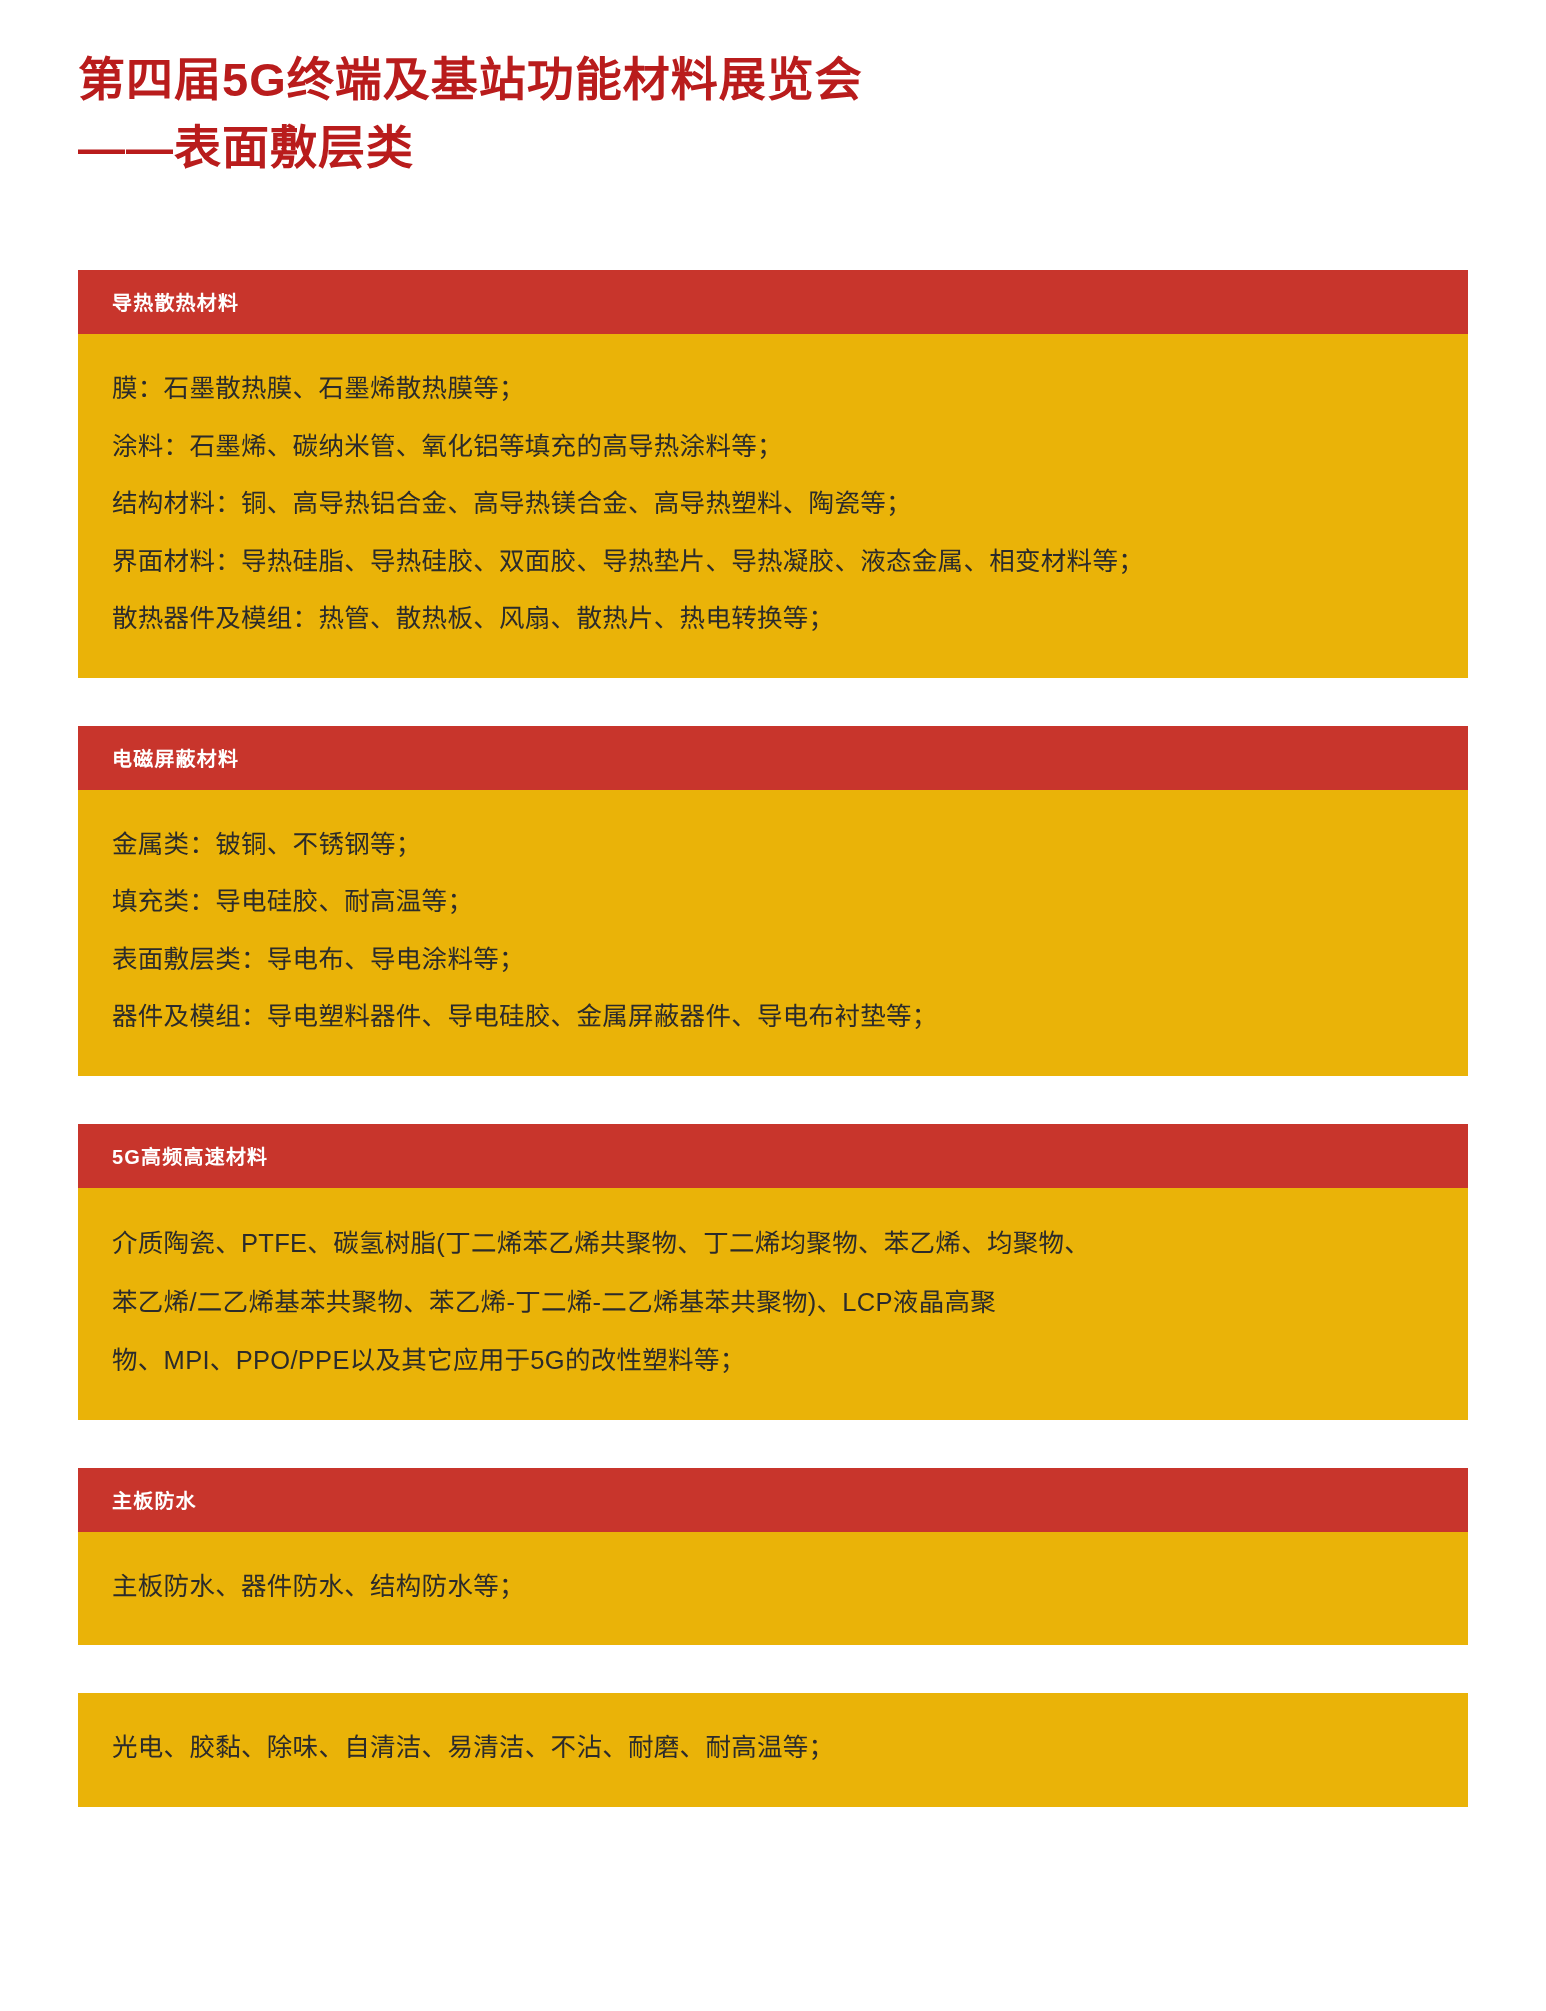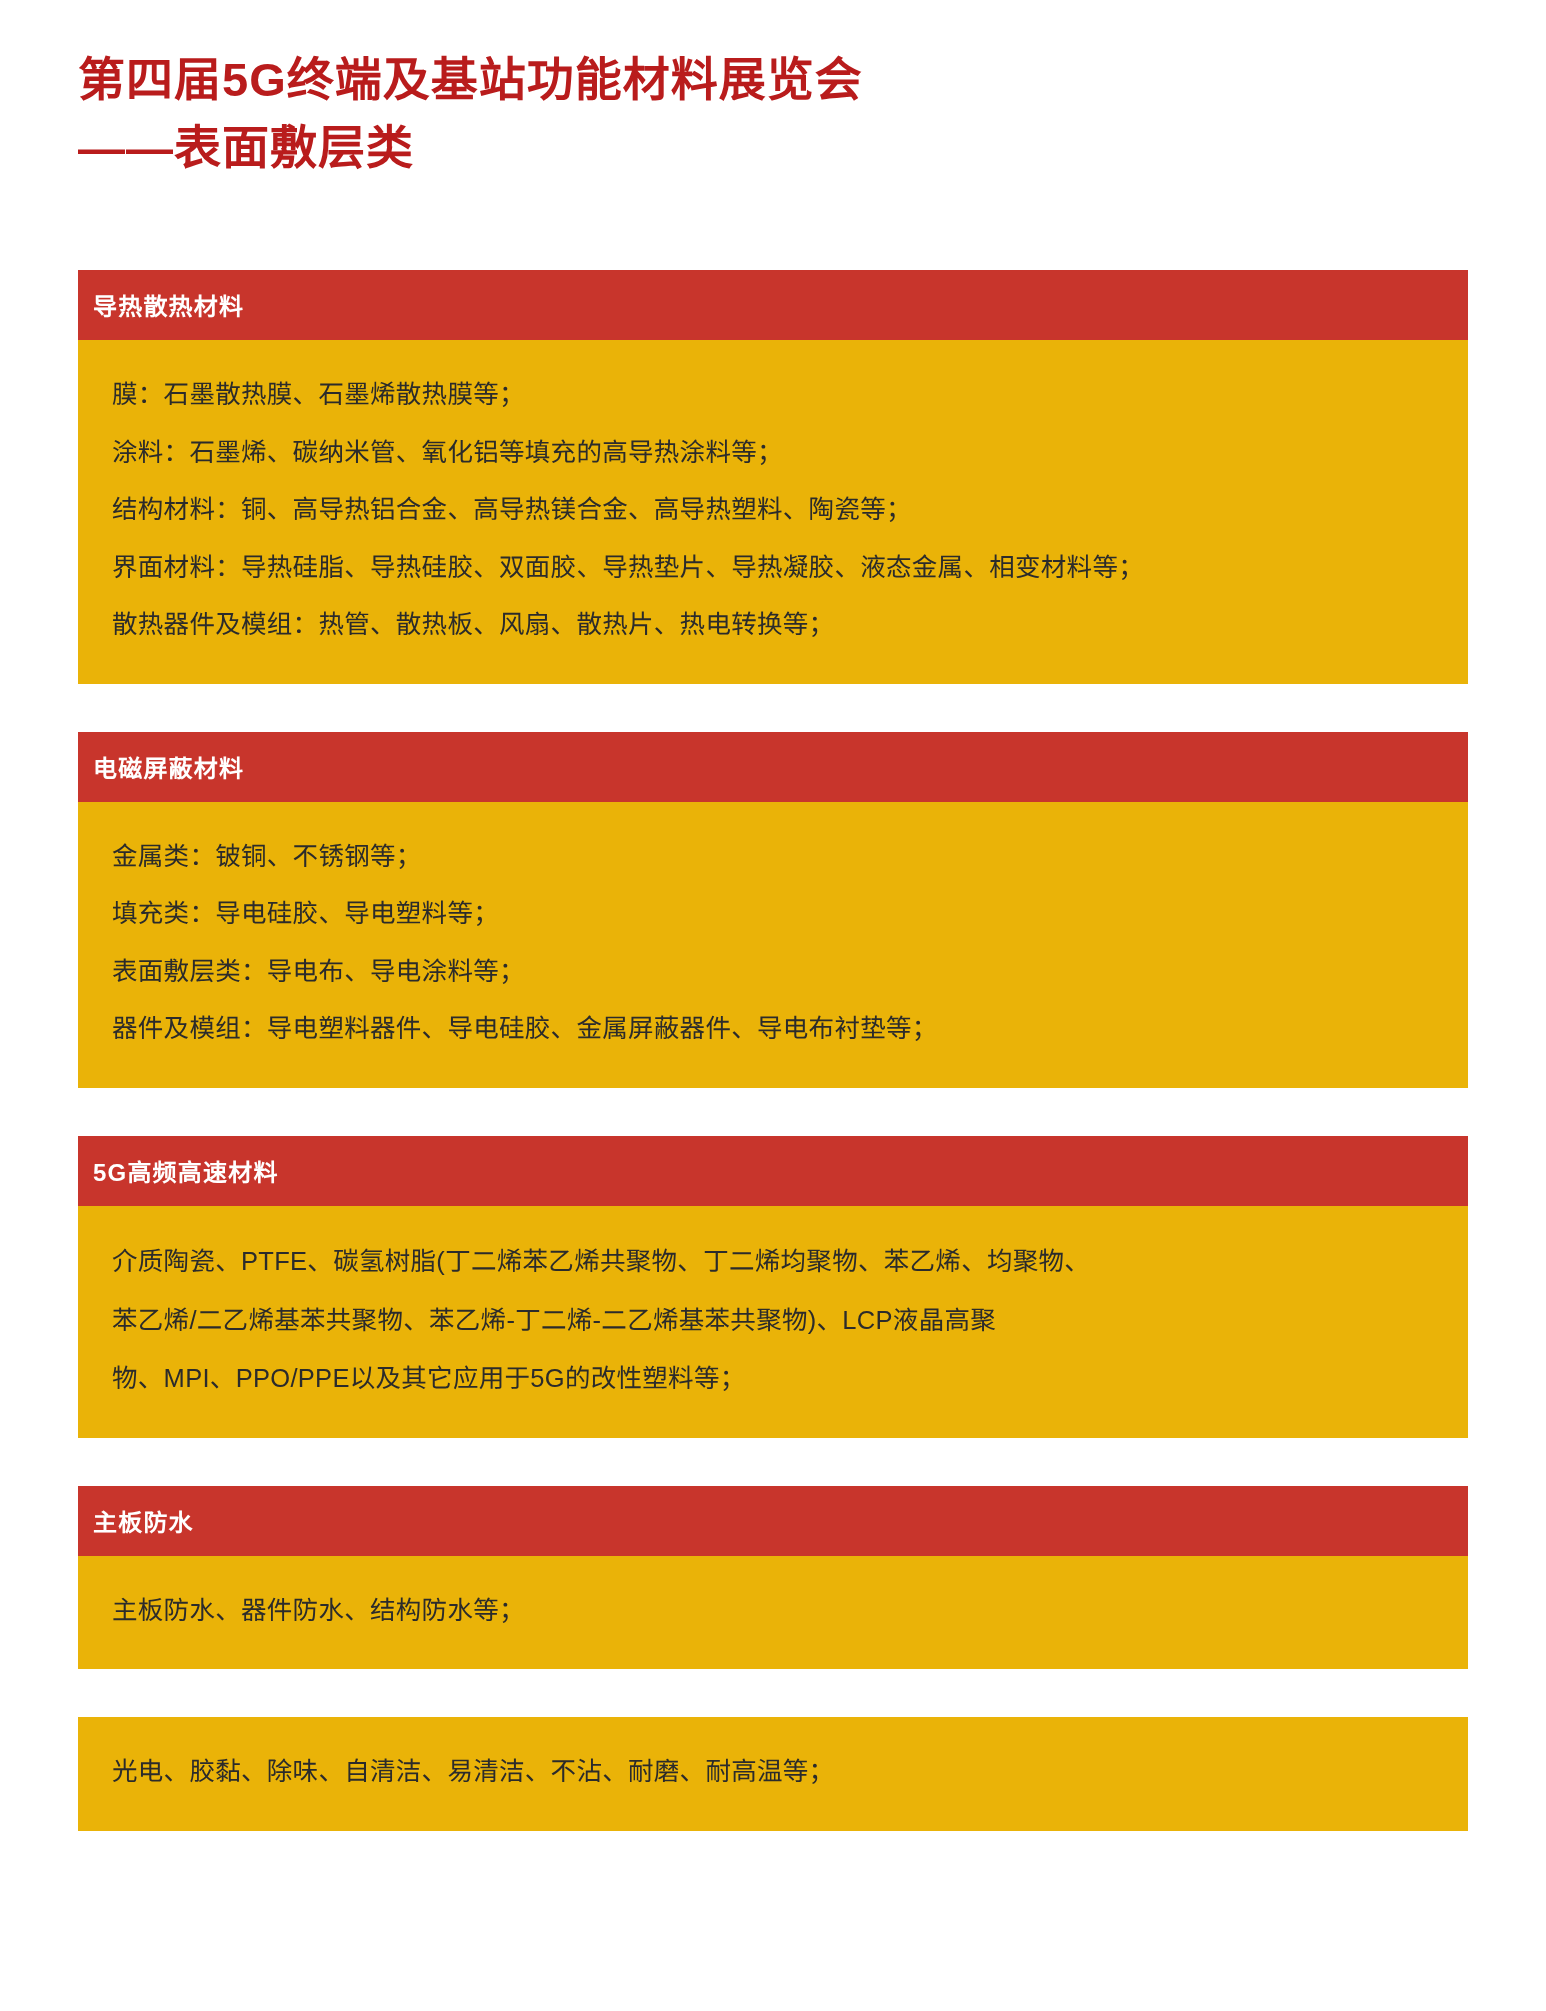--- a/index.html
+++ b/index.html
@@ -34,24 +34,24 @@
   }
   .sections {
     margin-top: 88px;
   }
   .section {
     margin-bottom: 48px;
   }
   .section-header {
     background: #c8352c;
     color: #ffffff;
-    font-size: 24px;
+    font-size: 20px;
     font-weight: bold;
     letter-spacing: 1.2px;
-    padding: 17px 34px 18px 15px;
+    padding: 17px 34px 18px 34px;
     box-sizing: border-box;
   }
   .section-body {
     background: #eab308;
     padding: 26px 34px 30px 34px;
     box-sizing: border-box;
   }
   .section-body p {
     margin: 0;
     padding: 9px 0;
@@ -85,21 +85,21 @@
         <p>结构材料：铜、高导热铝合金、高导热镁合金、高导热塑料、陶瓷等；</p>
         <p>界面材料：导热硅脂、导热硅胶、双面胶、导热垫片、导热凝胶、液态金属、相变材料等；</p>
         <p>散热器件及模组：热管、散热板、风扇、散热片、热电转换等；</p>
       </div>
     </div>
 
     <div class="section">
       <div class="section-header">电磁屏蔽材料</div>
       <div class="section-body">
         <p>金属类：铍铜、不锈钢等；</p>
-        <p>填充类：导电硅胶、导电塑料等；</p>
+        <p>填充类：导电硅胶、耐高温等；</p>
         <p>表面敷层类：导电布、导电涂料等；</p>
         <p>器件及模组：导电塑料器件、导电硅胶、金属屏蔽器件、导电布衬垫等；</p>
       </div>
     </div>
 
     <div class="section">
       <div class="section-header">5G高频高速材料</div>
       <div class="section-body flow">
         <p>介质陶瓷、PTFE、碳氢树脂(丁二烯苯乙烯共聚物、丁二烯均聚物、苯乙烯、均聚物、</p>
         <p>苯乙烯/二乙烯基苯共聚物、苯乙烯-丁二烯-二乙烯基苯共聚物)、LCP液晶高聚</p>

